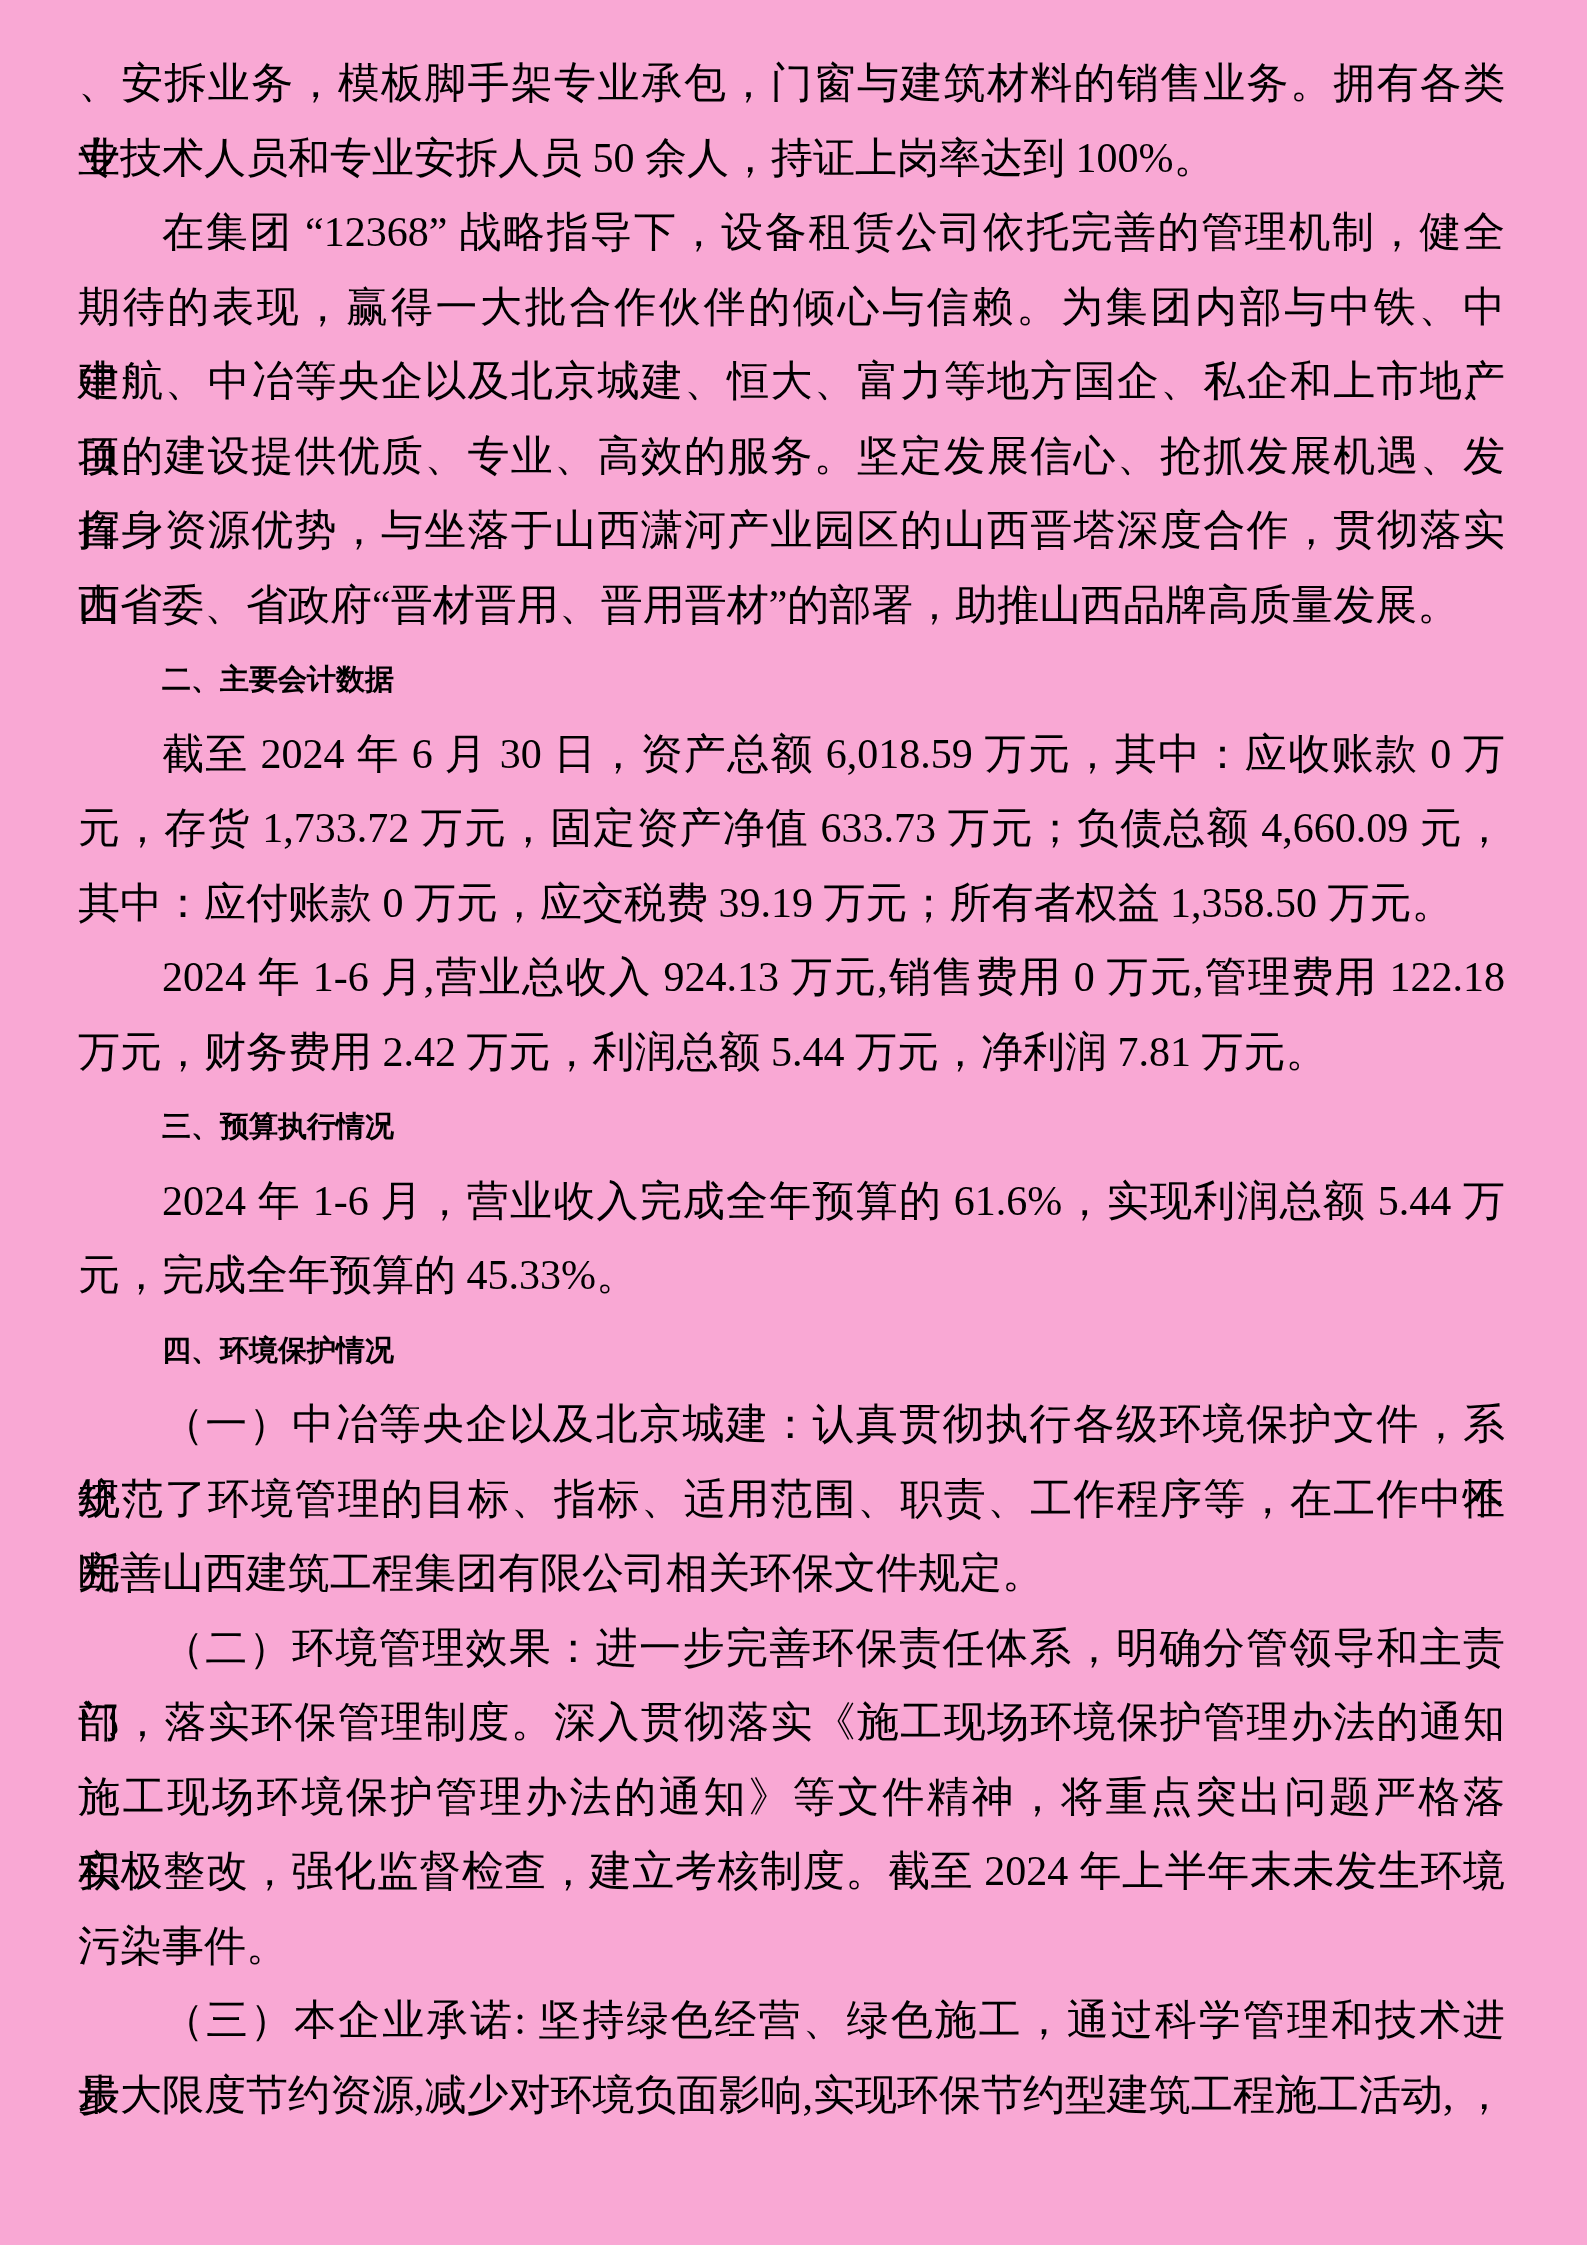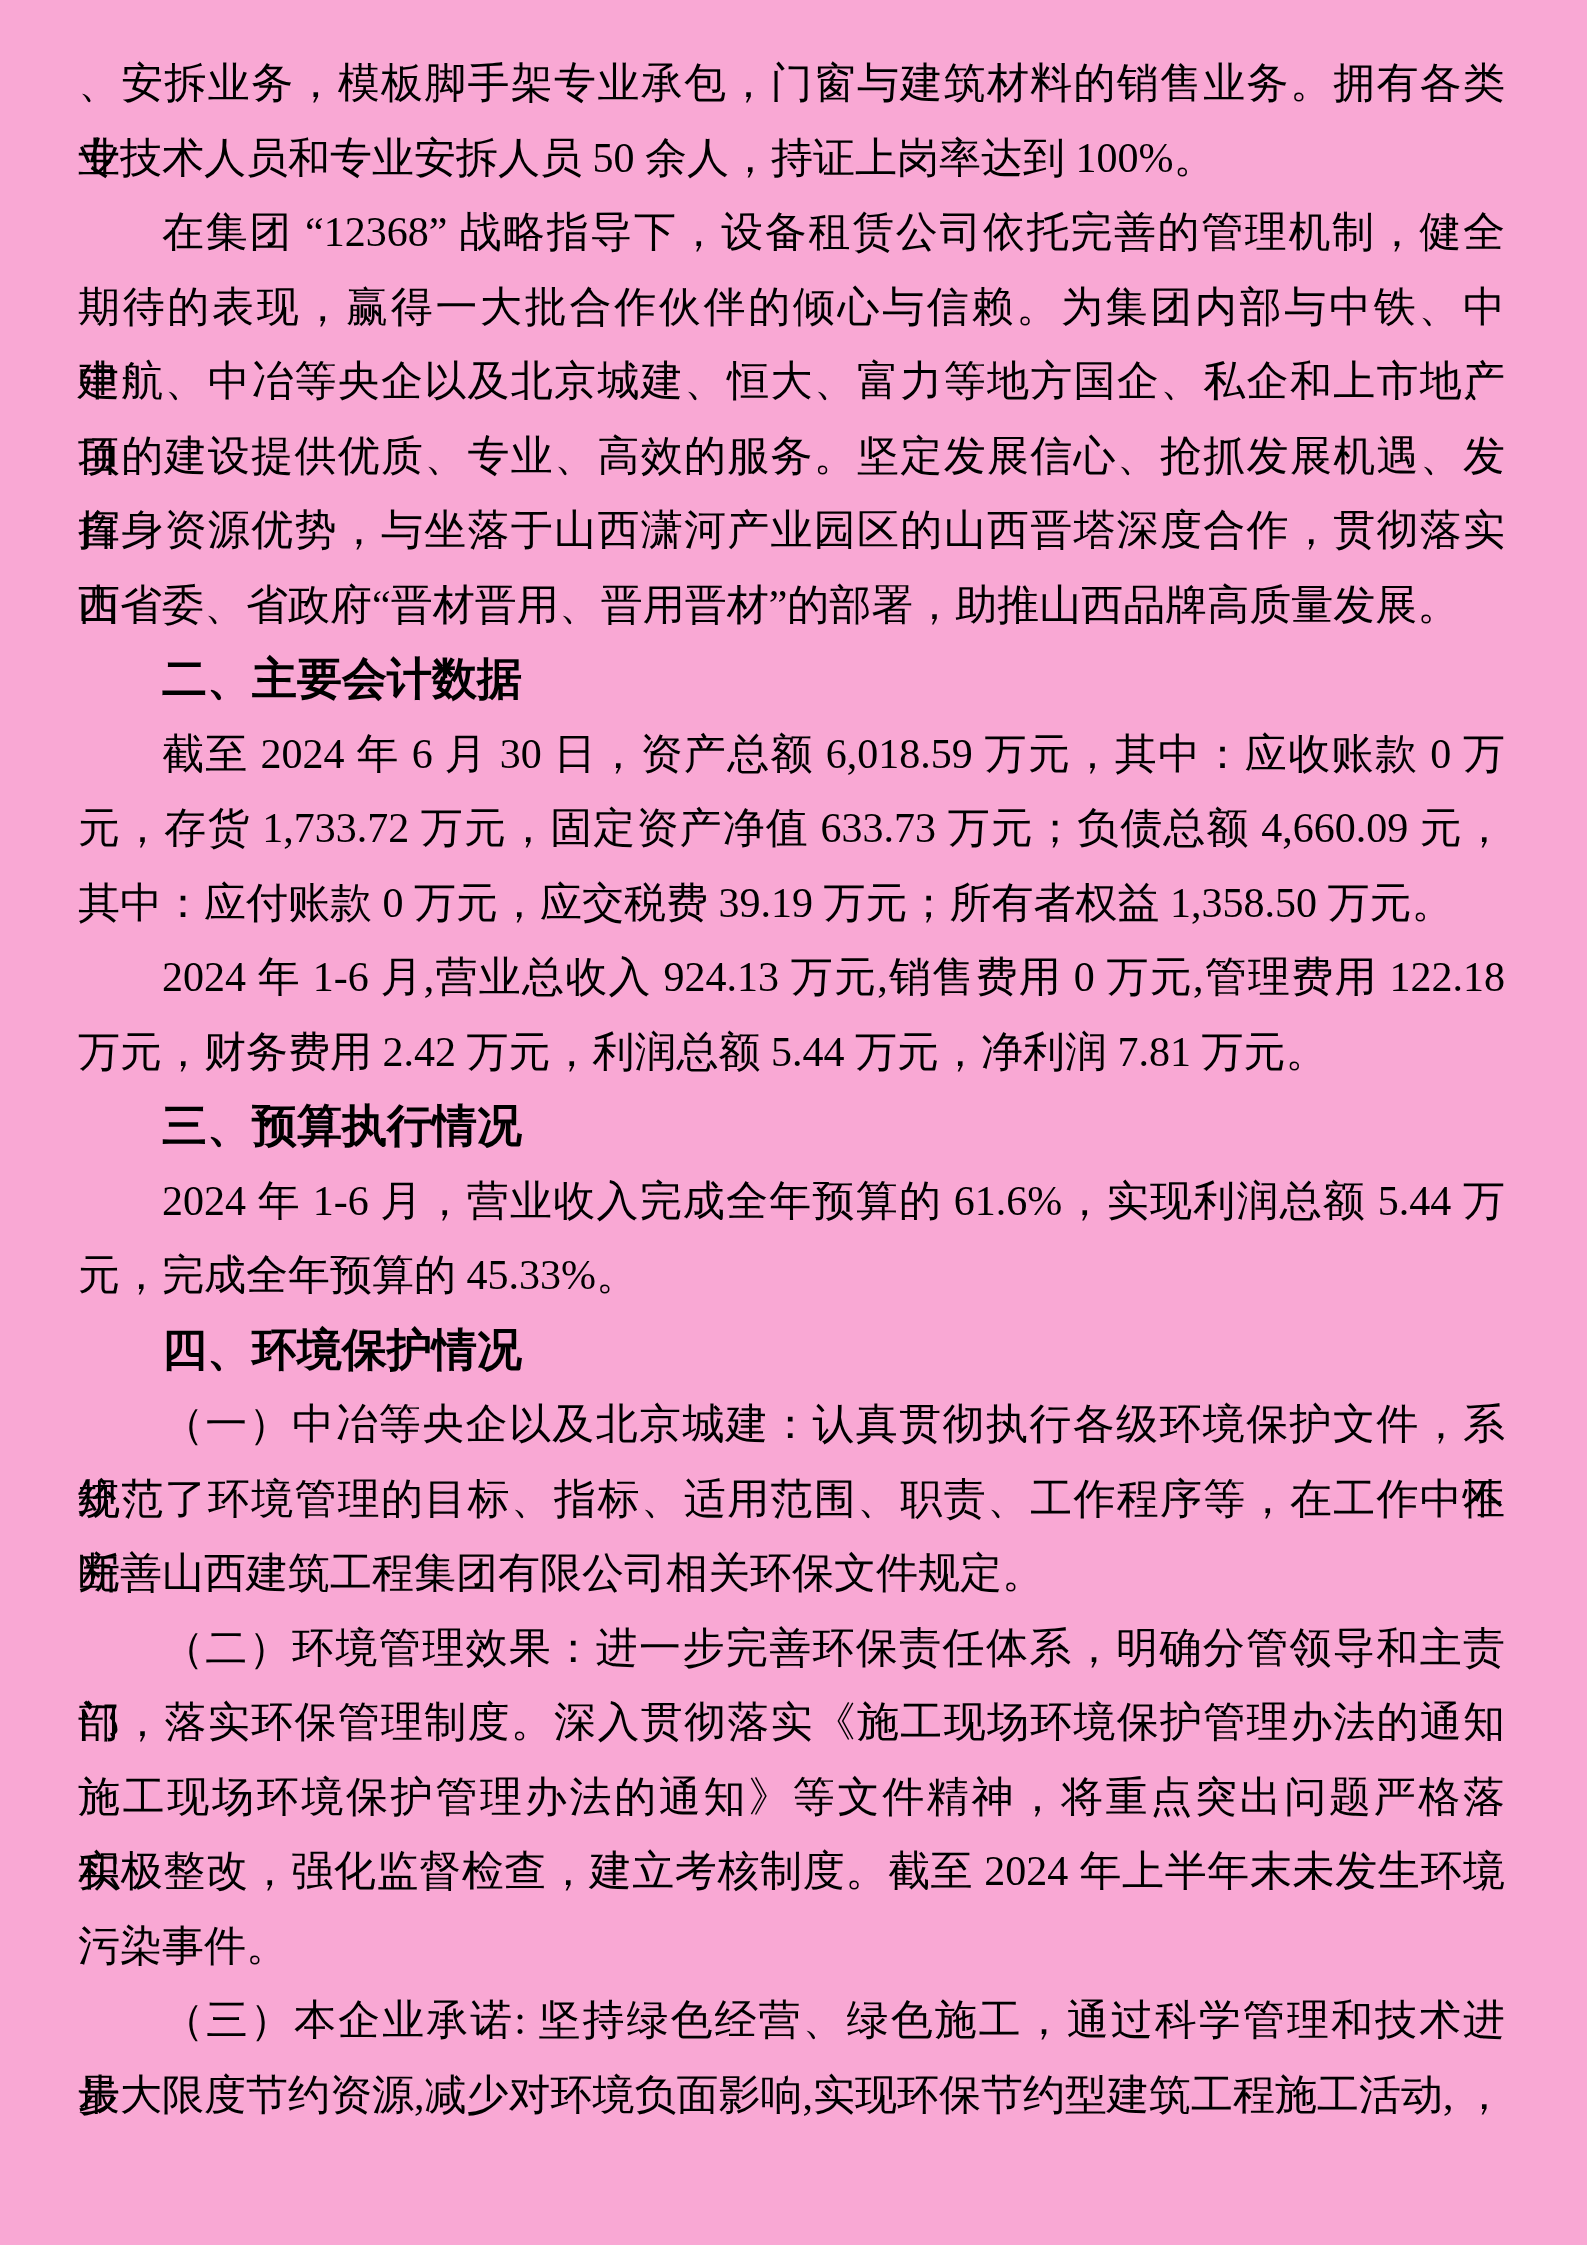--- a/index.html
+++ b/index.html
@@ -35,21 +35,21 @@
   }
   .line.fill {
     text-align-last: justify;
   }
   .line.indent {
     text-indent: 84px;
   }
   .line.heading {
     font-family: "Liberation Sans", "DejaVu Sans", sans-serif;
     font-weight: 700;
-    font-size: 45px;
+    font-size: 29px;
     text-align: left;
     text-align-last: left;
   }
 </style>
 </head>
 <body>
 
 <div class="page">
   <div class="content">
       <div class="line fill">、安拆业务，模板脚手架专业承包，门窗与建筑材料的销售业务。拥有各类专</div>

